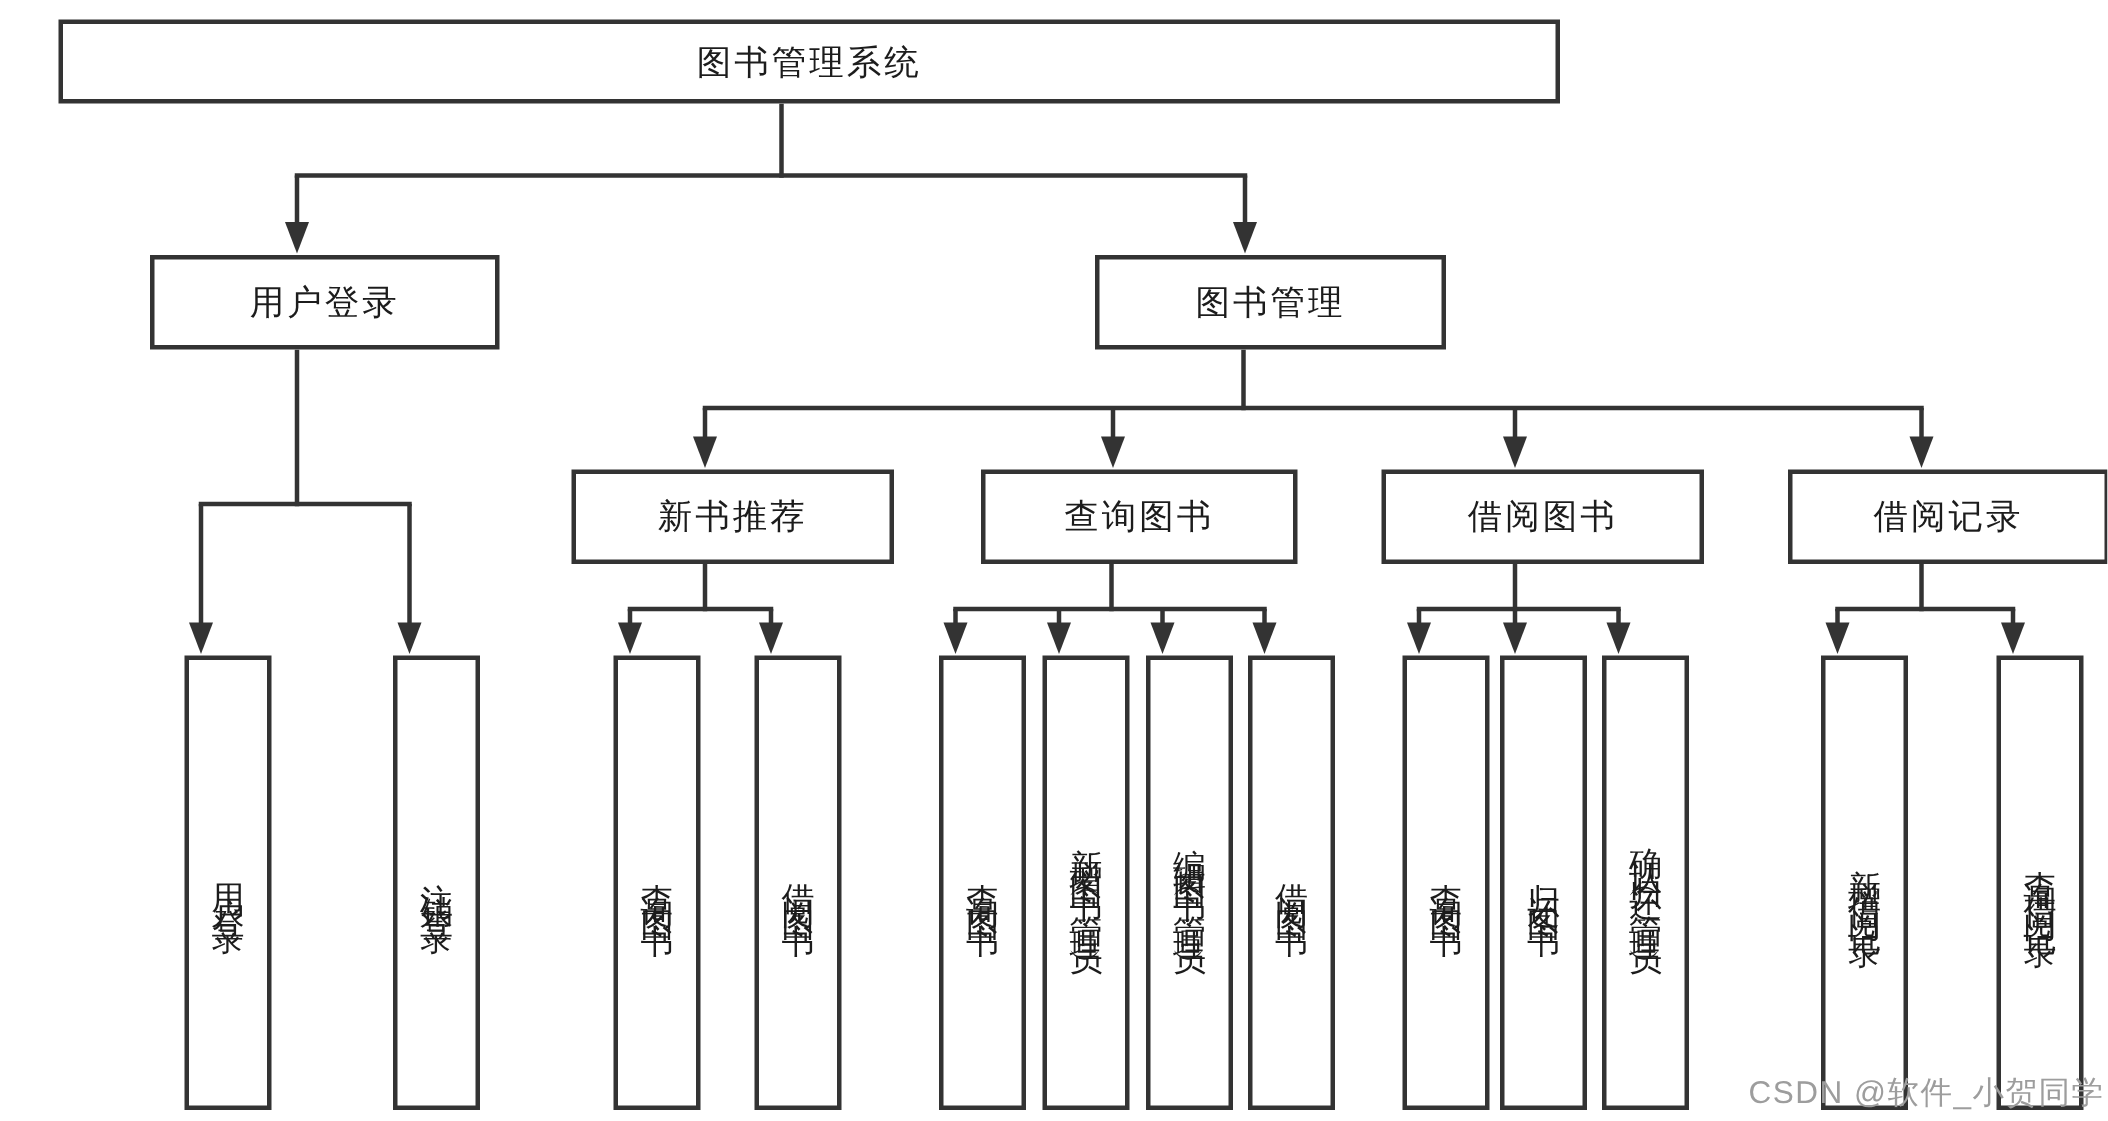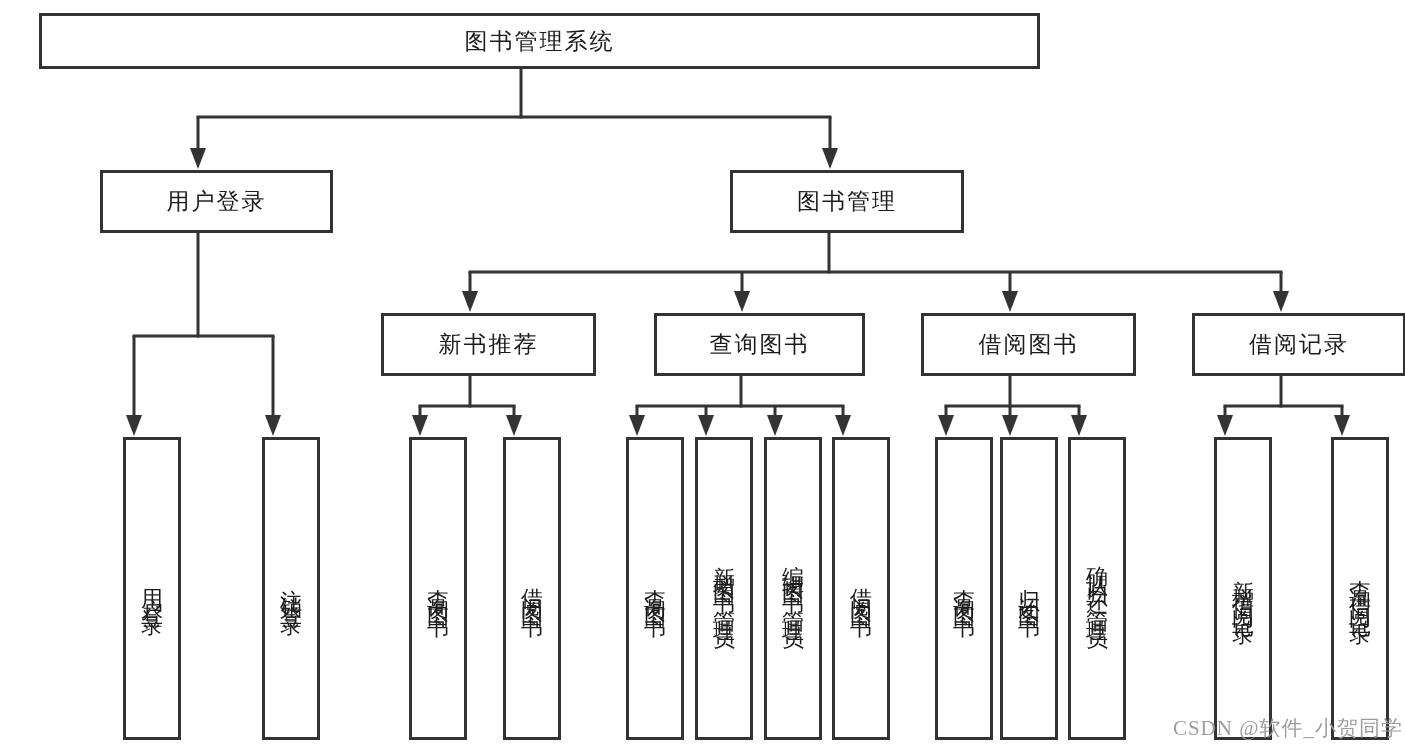--- a/index.html
+++ b/index.html
@@ -14,21 +14,21 @@
     z-index:1; color:#1c1c1c;margin-left:18px;
   }
   .h-label { font-size:23px; letter-spacing:2px; white-space:nowrap; }
   .v-label {
     writing-mode:vertical-rl; text-orientation:mixed;
     font-size:22px; letter-spacing:9px; line-height:1;
   }
   .leaf { top:437px; width:58px; height:303px; }
   #watermark {
     position:absolute; right:2px; bottom:5px; z-index:5;
-    font-size:21px; color:#9d9d9d; letter-spacing:1px; white-space:nowrap;font-family:Liberation Serif, serif;
+    font-size:21px; color:#9d9d9d; letter-spacing:1px; white-space:nowrap;
   }
 </style>
 </head>
 <body>
 
 <div id="canvas">
 
   <svg id="connectors" width="1405" height="747" viewBox="0 0 1405 747">
     <g stroke="#333333" stroke-width="3" fill="none">
 

